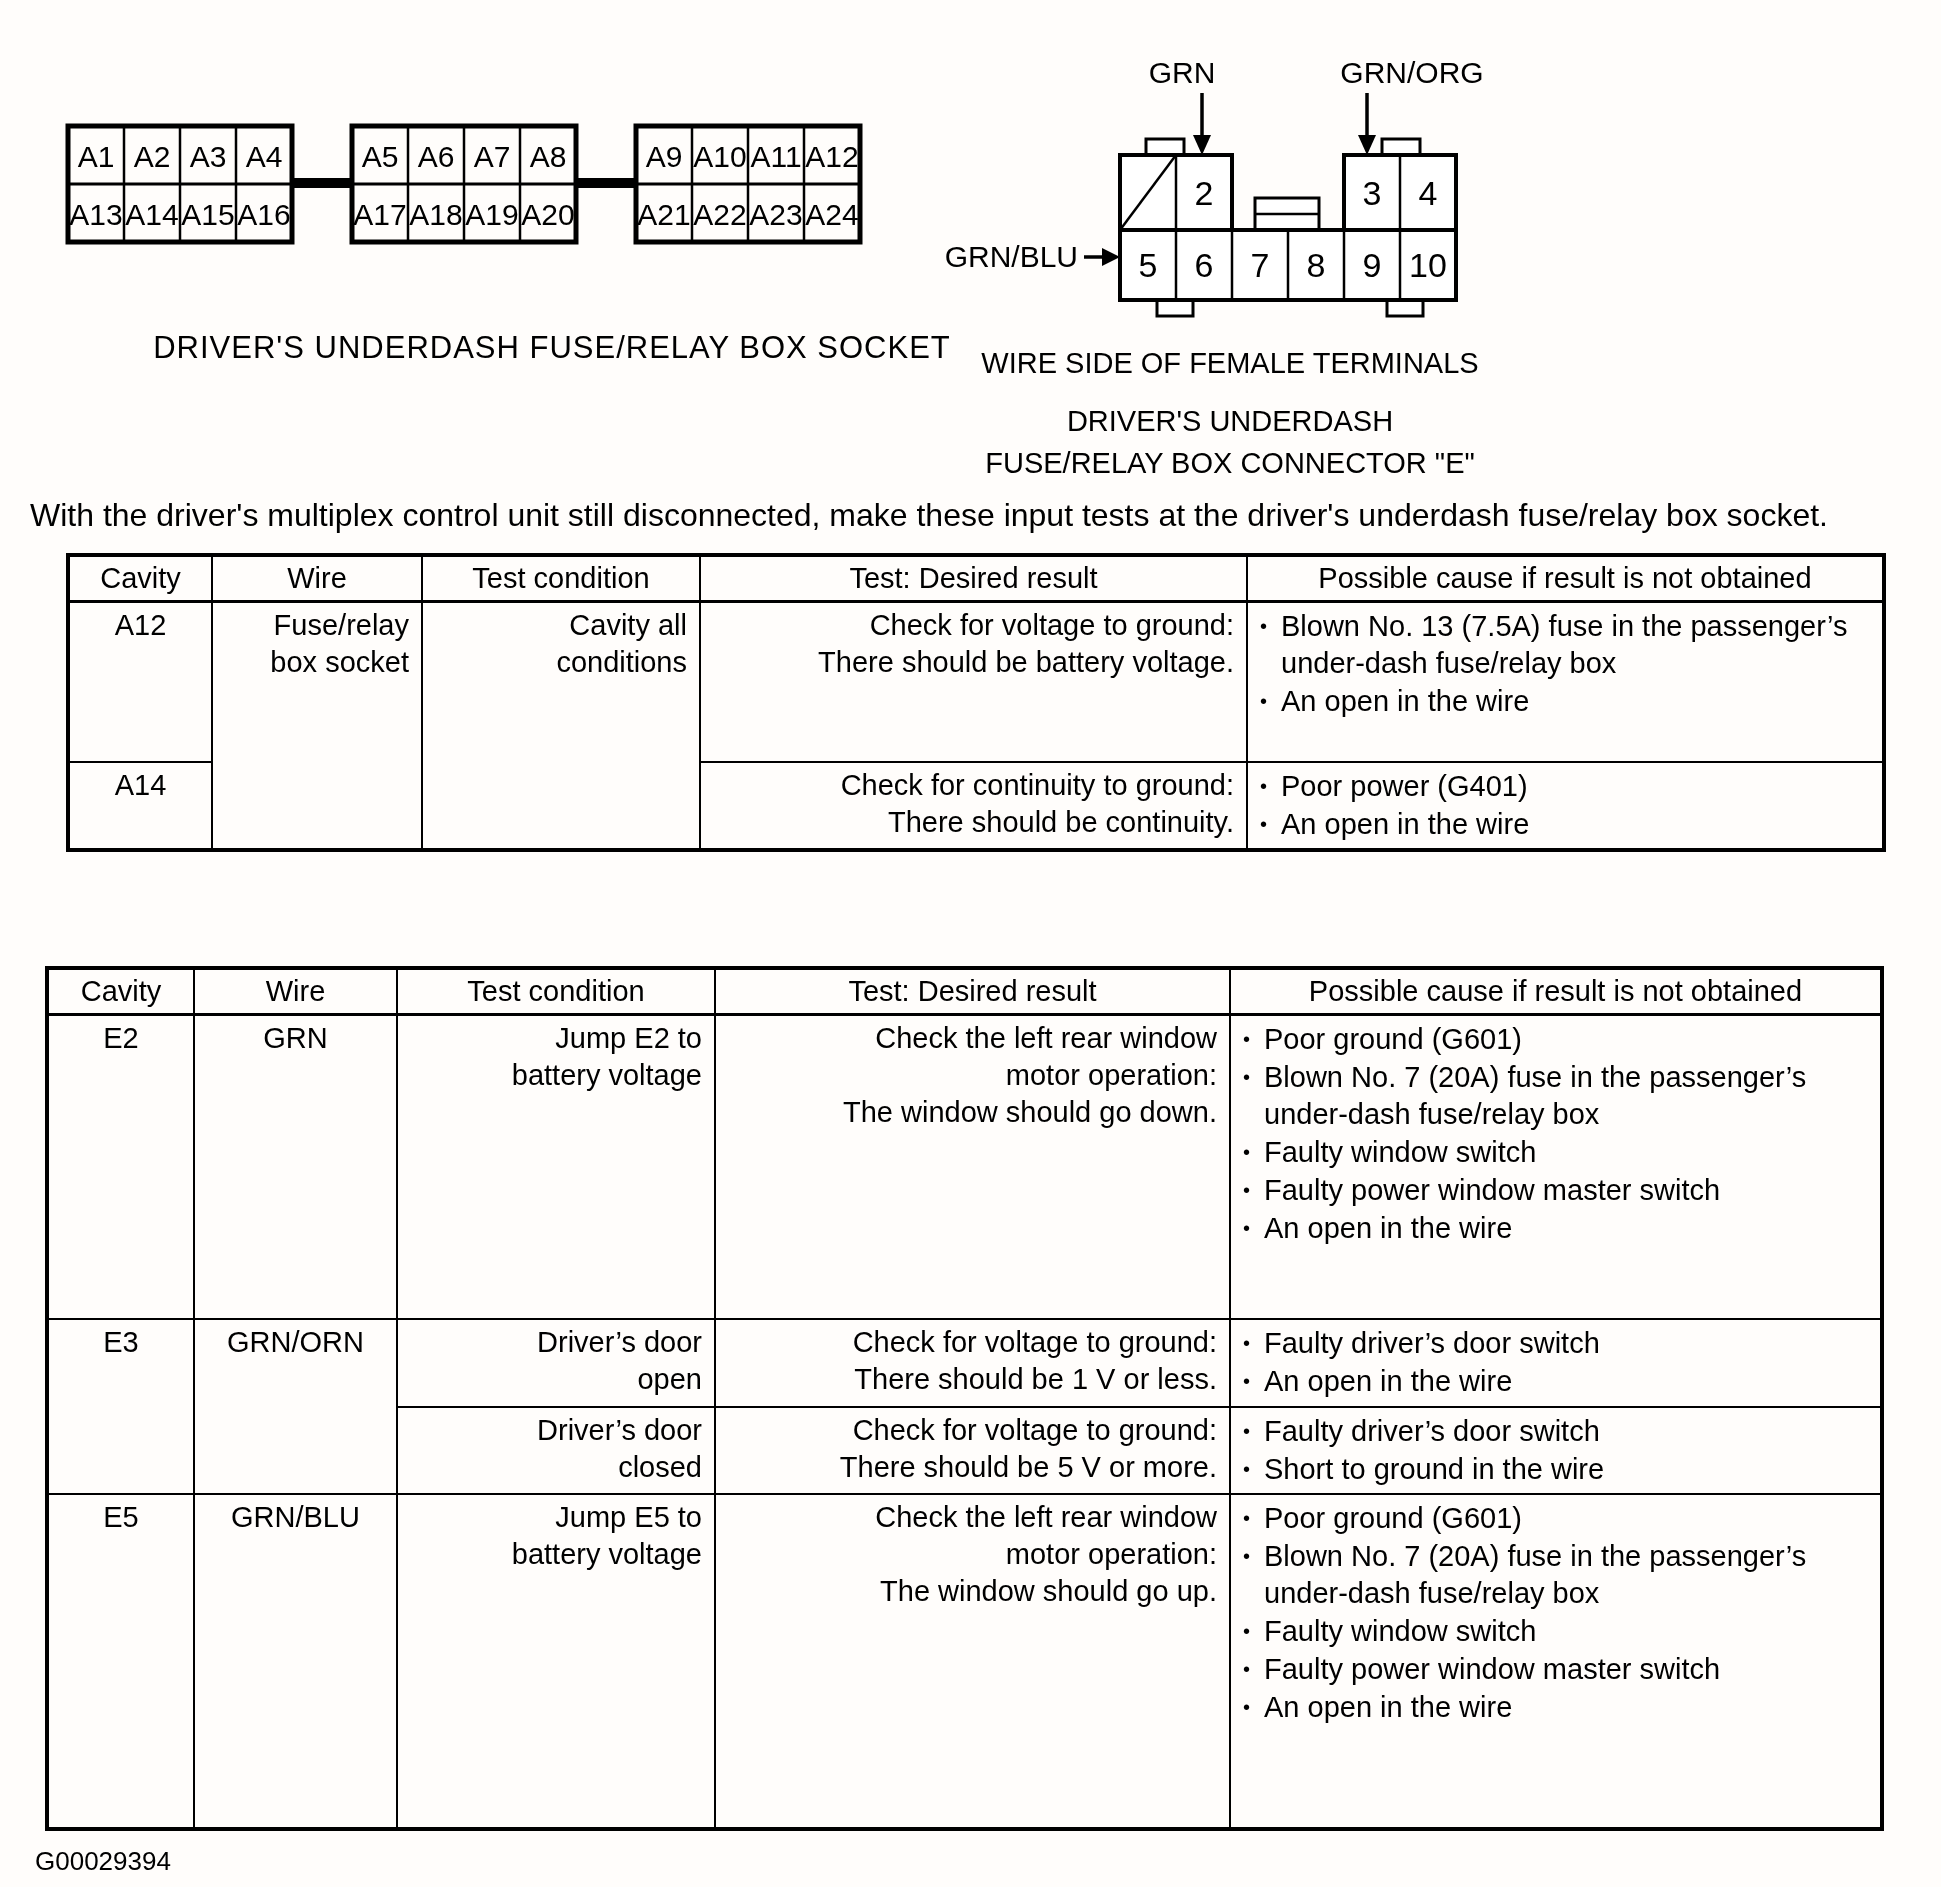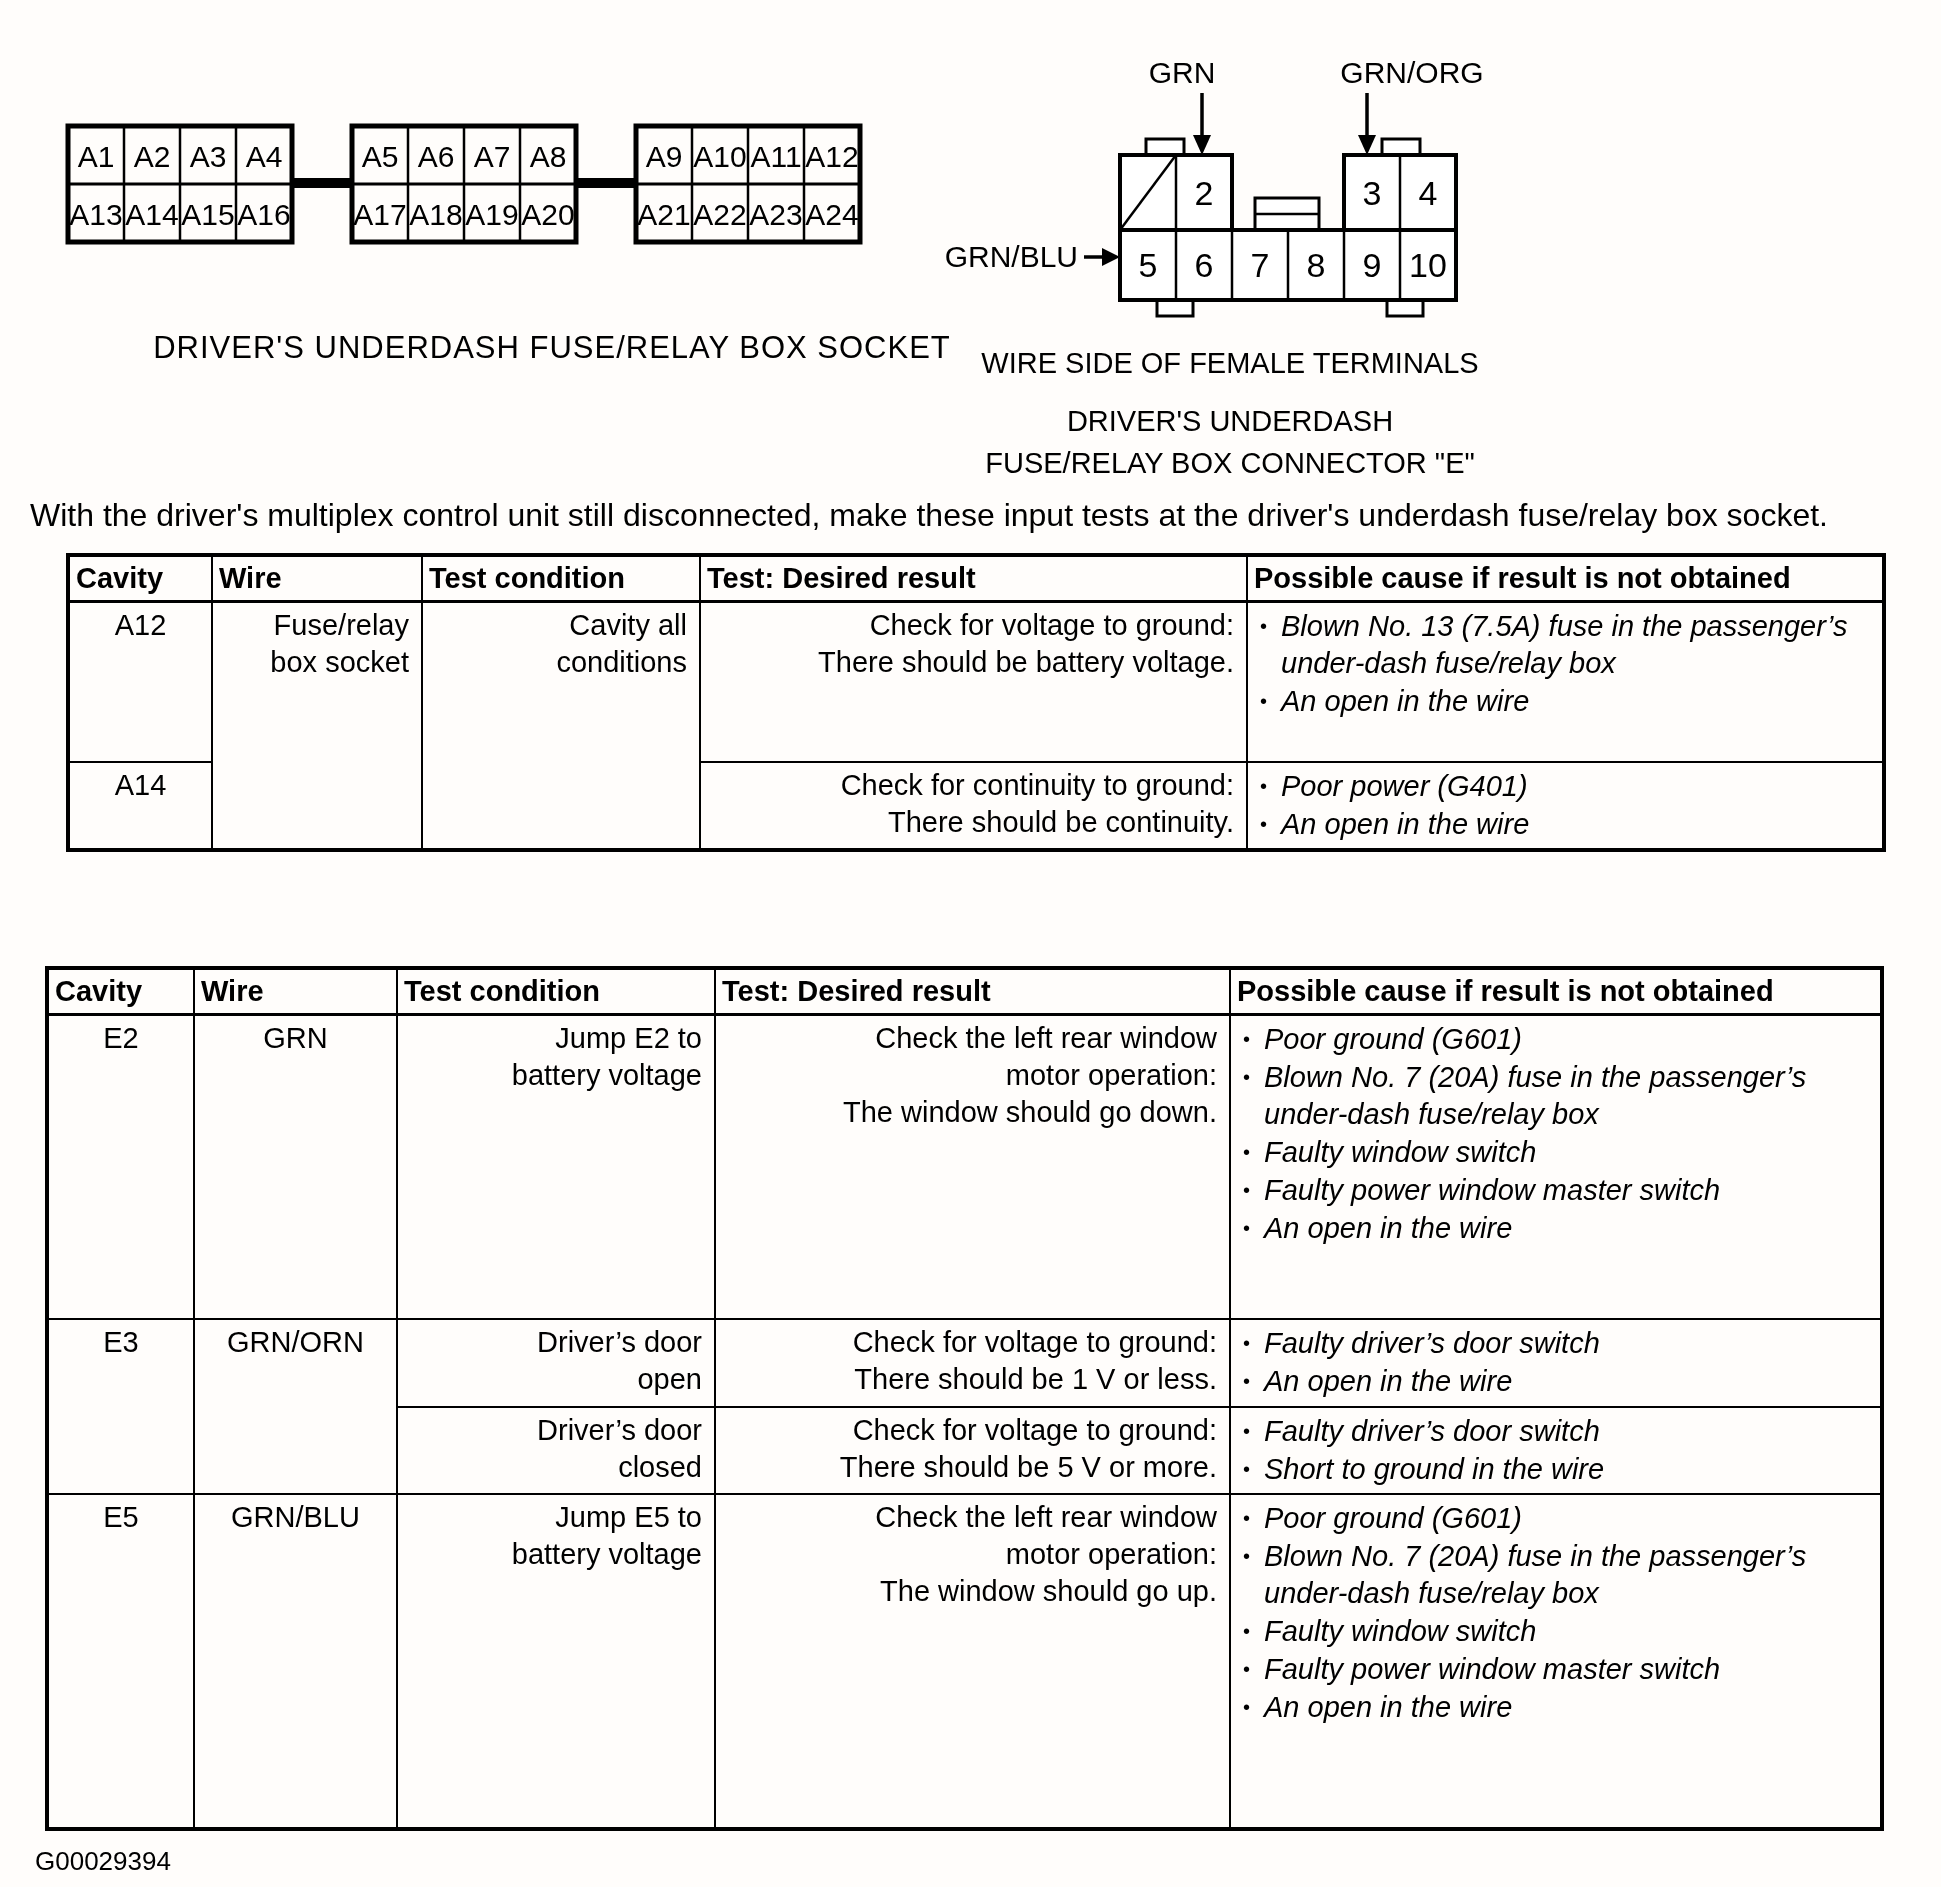--- a/index.html
+++ b/index.html
@@ -7,28 +7,28 @@
         font-family:"Liberation Sans", sans-serif;overflow:hidden;}
   svg{display:block;}
   svg text{font-family:"Liberation Sans", sans-serif;fill:#000;}
   .abs{position:absolute;}
   .intro{position:absolute;font-size:32px;line-height:37px;margin:0;}
   
   table.t{position:absolute;border-collapse:collapse;table-layout:fixed;
           border:4px solid #000;font-size:29px;line-height:37px;}
   table.t th, table.t td{border:2px solid #000;vertical-align:top;
           box-sizing:border-box;padding:4px 12px;}
-  table.t th{font-weight:bold;text-align:left;padding:3px 6px;border-bottom:3px solid #000;}
+  table.t th{font-weight:normal;text-align:center;padding:3px 6px;border-bottom:3px solid #000;}
   td.cav{text-align:center;}
   td.wire{text-align:center;}
   td.cond, td.res{text-align:right;white-space:pre-line;}
   td.causes{padding-left:14px;}
   .cause{display:flex;gap:14px;align-items:flex-start;margin:1px 0;}
   .dot{flex:0 0 auto;font-size:20px;line-height:37px;}
-  .ctext{flex:1 1 auto;font-style:italic;}
+  .ctext{flex:1 1 auto;}
   .footer{position:absolute;font-size:26px;}
 </style>
 </head>
 <body>
 
 <div class="page">
 
   <svg class="abs" style="left:40px;top:112px;" width="940" height="262" viewBox="0 0 940 262">
     <g>
       <rect x="28" y="14" width="224" height="116" fill="none" stroke="#000" stroke-width="5"></rect>

